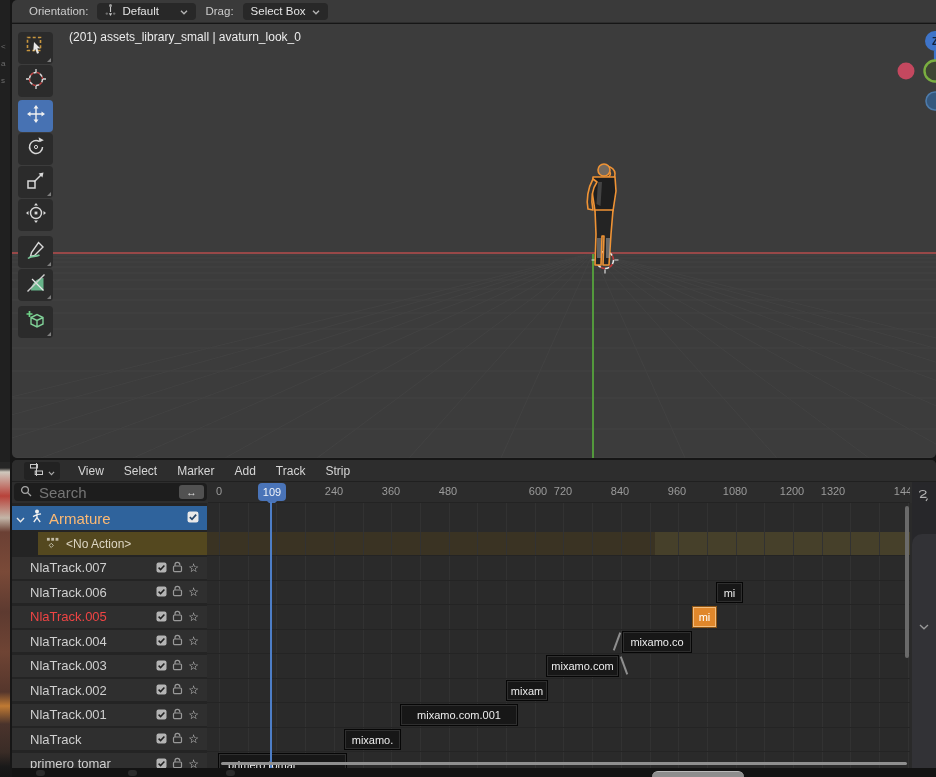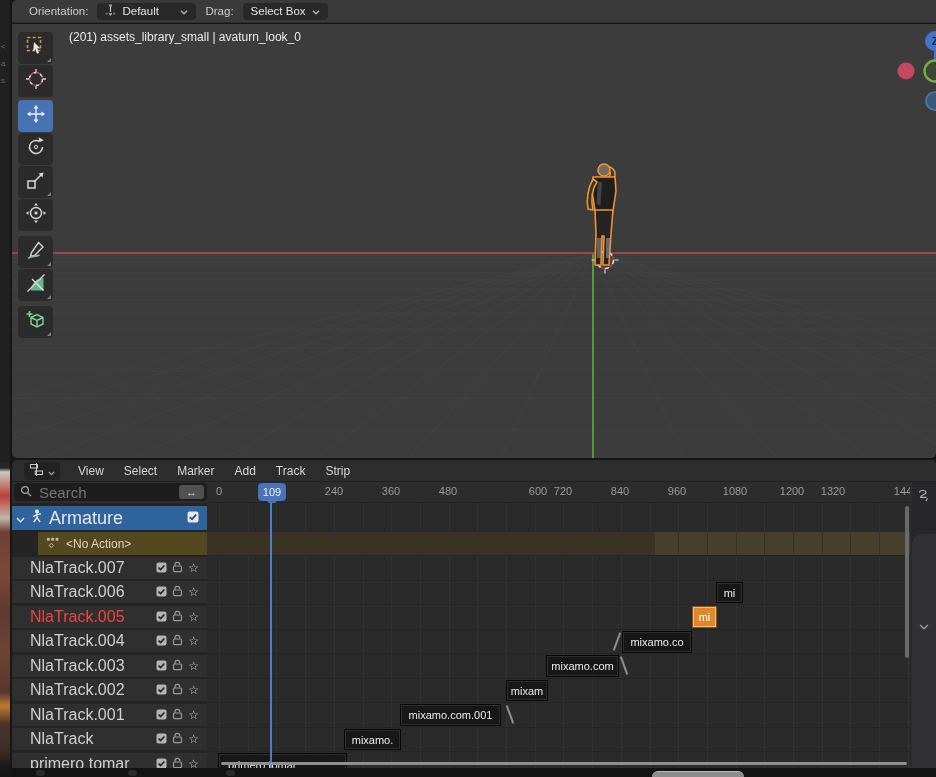--- a/index.html
+++ b/index.html
@@ -69,27 +69,27 @@
   .tick{position:absolute;top:3px;transform:translateX(-50%);font-size:11px;color:#9b9b9b;}
   .playhead-tag{position:absolute;left:246px;top:1px;width:28px;height:18px;background:#4a74b8;
     border-radius:4px;color:#eef2f8;font-size:11px;display:flex;align-items:center;justify-content:center;}
   .playhead-tag:after{content:'';position:absolute;left:50%;top:100%;transform:translateX(-50%);
     border:5px solid transparent;border-top:5px solid #4a74b8;border-bottom:none;}
   .playhead-line{position:absolute;left:258px;top:42px;width:2px;height:266px;background:#4d7ec7;z-index:6;}
 
   .track-panel{position:absolute;left:0;top:43px;width:195px;height:265px;background:#242424;}
   .obj-row{position:absolute;left:0;top:3px;width:195px;height:24px;background:#2f639c;
     display:flex;align-items:center;gap:5px;padding:0 8px 0 4px;box-sizing:border-box;}
-  .obj-row .tname{flex:1;font-size:18px;color:#e5e5e5;}
+  .obj-row .tname{flex:1;font-size:15px;color:#fdba74;}
   .action-row{position:absolute;left:26px;top:29px;width:169px;height:23px;background:#54481f;
     display:flex;align-items:center;gap:5px;padding:0 8px;box-sizing:border-box;}
   .action-row .tname{font-size:12px;color:#ddd6c4;}
   .track-row{position:absolute;left:0;width:195px;height:22px;background:#2f2f2f;
     display:flex;align-items:center;padding:0 8px 0 18px;box-sizing:border-box;}
-  .track-row .tname{flex:1;font-size:16px;color:#cfcfcf;}
+  .track-row .tname{flex:1;font-size:13px;color:#cfcfcf;}
   .track-row.selected .tname{color:#ef4444;}
   .row-icons{display:flex;align-items:center;gap:5px;}
   .star{font-size:12px;color:#cfcfcf;line-height:1;}
 
   .strip-area{position:absolute;left:195px;top:43px;width:703px;height:265px;background:#2a2a2a;overflow:hidden;}
   .gridline{position:absolute;top:0;width:1px;height:265px;background:#323232;}
   .rowline{position:absolute;left:0;width:703px;height:1px;background:#242424;}
   .olive{position:absolute;top:29px;height:23px;}
   .strip{position:absolute;background:#171717;border:1px solid #060606;box-shadow:inset 0 0 0 1px #2f2f2f;
     color:#ececec;font-size:11px;display:flex;align-items:center;justify-content:center;
@@ -525,21 +525,21 @@
         <div class="rowline" style="top: 199px;"></div>
         <div class="rowline" style="top: 223.5px;"></div>
         <div class="rowline" style="top: 248px;"></div>
         <div class="strip" style="left: 509px; top: 79px; width: 27px; height: 21px;">mi</div>
         <div class="strip selected" style="left: 485px; top: 103px; width: 25px; height: 22px;">mi</div>
         <div class="strip" style="left: 415px; top: 128px; width: 70px; height: 22px;">mixamo.co</div>
         <div class="slant" style="height: 19px; top: 129px; transform: rotate(20deg); left: 409px;"></div>
         <div class="strip" style="left: 339px; top: 152px; width: 73px; height: 22px;">mixamo.com</div>
         <div class="slant" style="height: 19px; top: 153px; transform: rotate(-20deg); left: 416px;"></div>
         <div class="strip" style="left: 299px; top: 177px; width: 42px; height: 21px;">mixam</div>
-        <div class="strip" style="left: 193px; top: 201px; width: 101px; height: 22px;">mixamo.com.001</div>
+        <div class="strip" style="left: 193px; top: 201px; width: 118px; height: 22px;">mixamo.com.001</div>
         <div class="slant" style="height: 19px; top: 202px; transform: rotate(-20deg); left: 302px;"></div>
         <div class="strip" style="left: 137px; top: 226px; width: 57px; height: 21px;">mixamo.</div>
         <div class="strip left-text" style="left: 11px; top: 250px; width: 129px; height: 23px;">primero tomar</div>
       </div>
 
     <div class="playhead-line"></div>
     <div class="vscroll"></div>
     <div class="hscroll"></div>
 
     <div class="side-rail">

